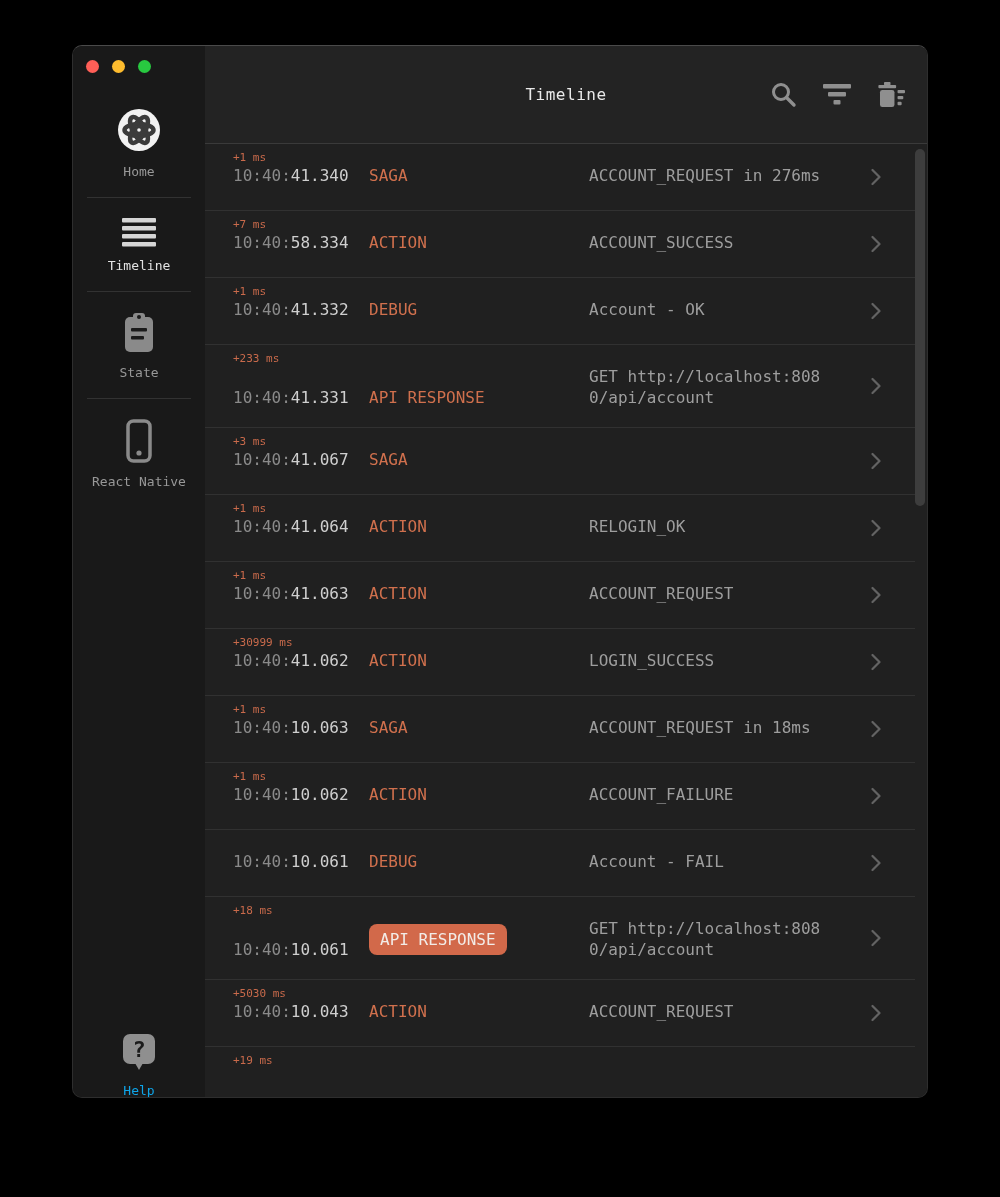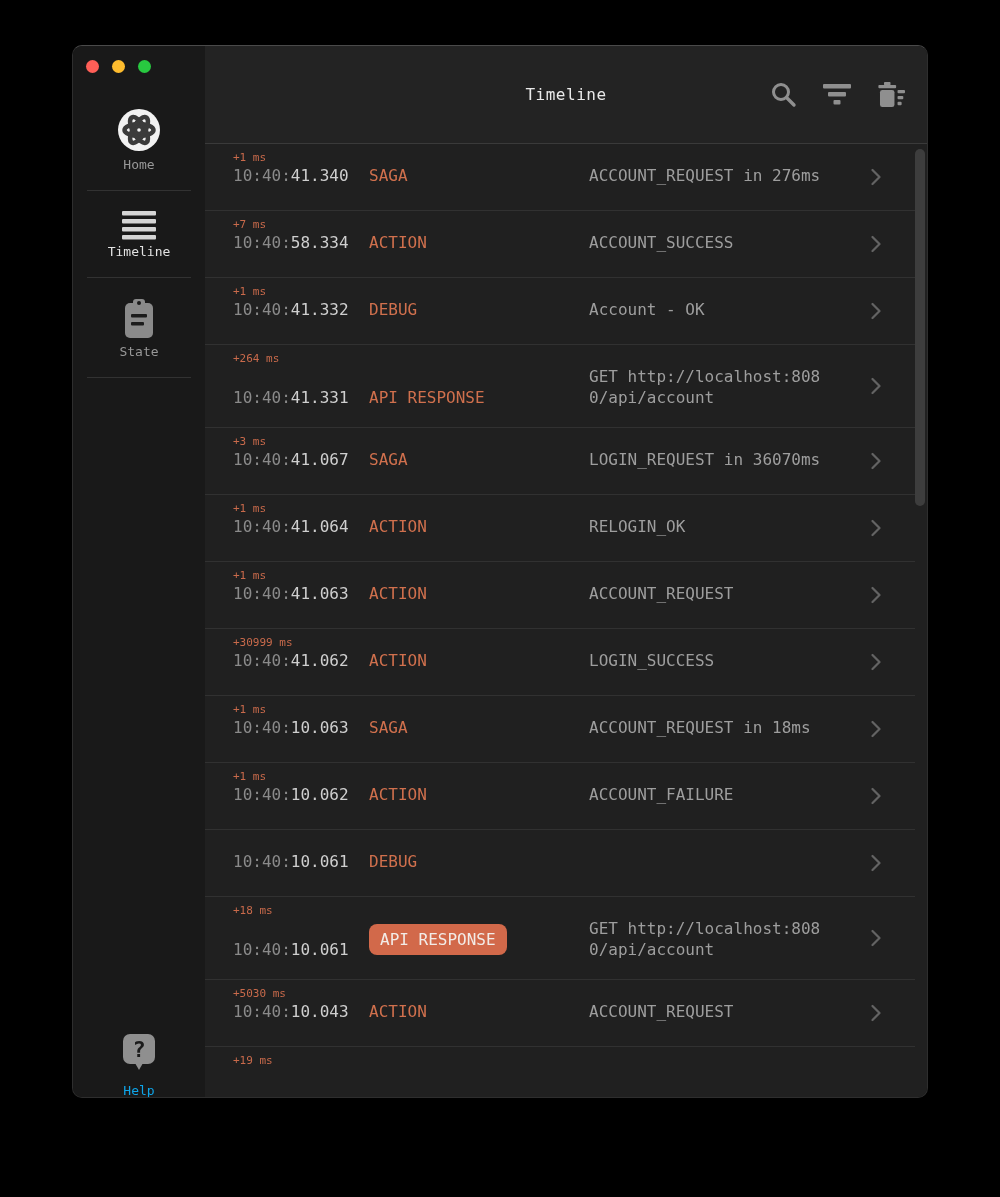--- a/index.html
+++ b/index.html
@@ -11,21 +11,21 @@
     background:#191919; border-radius:10px; overflow:hidden;
     border:1px solid #2e2e2e; border-top-color:#4a4a4a;
     display:grid; grid-template-columns:132px 1fr; grid-template-rows:1fr 32px;
   }
 
   
   .sidebar{ grid-row:1; grid-column:1; background:#191919; display:flex; flex-direction:column; }
   .traffic{ display:flex; gap:13px; padding:14px 0 0 13px; }
   .tl{ width:13px; height:13px; border-radius:50%; }
   .nav{ margin-top:20px; display:flex; flex-direction:column; }
-  .nav-item{ display:flex; flex-direction:column; align-items:center; 
+  .nav-item{ display:flex; flex-direction:column; align-items:center; gap:7px;
              padding:14px 0 12px; cursor:default; }
   .nav-item .lbl{ font-size:13px; color:#989898; }
   .nav-item.active .lbl{ color:#e2e2e2; }
   .divider{ width:104px; height:1px; background:#323232; margin:6px auto; }
   .side-spacer{ flex:1; }
   .help-item{ display:flex; flex-direction:column; align-items:center; gap:6px; padding-bottom:16px; }
   .help-item .lbl{ font-size:13px; color:#0ea5e9; }
 
   
   .main{ grid-row:1; grid-column:2; background:#202020; display:flex; flex-direction:column; }
@@ -111,20 +111,29 @@
             <circle cx="18" cy="5" r="2" fill="#1b1b1b"></circle>
             <rect x="10" y="16" width="16" height="3.5" rx="1" fill="#1b1b1b"></rect>
             <rect x="10" y="24" width="13" height="3.5" rx="1" fill="#1b1b1b"></rect>
           </svg>
         </span>
         <span class="lbl">State</span>
       </div>
 
       <div class="divider"></div>
 
+      <div class="nav-item">
+        <span>
+          <svg width="30" height="44" viewBox="0 0 30 44">
+            <rect x="4" y="2" width="22" height="40" rx="5.5" fill="none" stroke="#8a8a8a" stroke-width="3.5"></rect>
+            <circle cx="15" cy="34" r="2.6" fill="#8a8a8a"></circle>
+          </svg>
+        </span>
+        <span class="lbl">React Native</span>
+      </div>
     </div>
 
     <div class="side-spacer"></div>
 
     <div class="help-item">
       <span>
         <svg width="34" height="40" viewBox="0 0 34 40">
           <rect x="1" y="1" width="32" height="30" rx="7" fill="#8f8f8f"></rect>
           <path d="M13 30 L21 30 L17 37 Z" fill="#8f8f8f"></path>
           <text x="17" y="24" text-anchor="middle" font-family="DejaVu Sans Mono, monospace" font-size="22" font-weight="bold" fill="#1b1b1b">?</text>
@@ -200,37 +209,36 @@
       <div class="row-time"><span class="t-dim">10:40:</span><span class="t-bright">41.332</span></div>
       <div class="row-type"><span class="type-text">DEBUG</span></div>
       <div class="row-desc">Account - OK</div>
     </div>
     <svg class="chevron" width="10" height="17" viewBox="0 0 10 17">
       <path d="M1.5 1.5 L8.5 8.5 L1.5 15.5" fill="none" stroke="#636363" stroke-width="2.2" stroke-linecap="round" stroke-linejoin="round"></path>
     </svg>
   </div>
 
   <div class="row tall">
-    <div class="row-delta">+264 ms</div>
+    <div class="row-delta">+233 ms</div>
     <div class="row-main">
       <div class="row-time"><span class="t-dim">10:40:</span><span class="t-bright">41.331</span></div>
       <div class="row-type"><span class="type-text">API RESPONSE</span></div>
       <div class="row-desc">GET http://localhost:8080/api/account</div>
     </div>
     <svg class="chevron" width="10" height="17" viewBox="0 0 10 17">
       <path d="M1.5 1.5 L8.5 8.5 L1.5 15.5" fill="none" stroke="#636363" stroke-width="2.2" stroke-linecap="round" stroke-linejoin="round"></path>
     </svg>
   </div>
 
   <div class="row">
     <div class="row-delta">+3 ms</div>
     <div class="row-main">
       <div class="row-time"><span class="t-dim">10:40:</span><span class="t-bright">41.067</span></div>
       <div class="row-type"><span class="type-text">SAGA</span></div>
-      <div class="row-desc">LOGIN_REQUEST in 36070ms</div>
     </div>
     <svg class="chevron" width="10" height="17" viewBox="0 0 10 17">
       <path d="M1.5 1.5 L8.5 8.5 L1.5 15.5" fill="none" stroke="#636363" stroke-width="2.2" stroke-linecap="round" stroke-linejoin="round"></path>
     </svg>
   </div>
 
   <div class="row">
     <div class="row-delta">+1 ms</div>
     <div class="row-main">
       <div class="row-time"><span class="t-dim">10:40:</span><span class="t-bright">41.064</span></div>
@@ -288,20 +296,21 @@
     <svg class="chevron" width="10" height="17" viewBox="0 0 10 17">
       <path d="M1.5 1.5 L8.5 8.5 L1.5 15.5" fill="none" stroke="#636363" stroke-width="2.2" stroke-linecap="round" stroke-linejoin="round"></path>
     </svg>
   </div>
 
   <div class="row">
     <div class="row-delta"></div>
     <div class="row-main">
       <div class="row-time"><span class="t-dim">10:40:</span><span class="t-bright">10.061</span></div>
       <div class="row-type"><span class="type-text">DEBUG</span></div>
+      <div class="row-desc">Account - FAIL</div>
     </div>
     <svg class="chevron" width="10" height="17" viewBox="0 0 10 17">
       <path d="M1.5 1.5 L8.5 8.5 L1.5 15.5" fill="none" stroke="#636363" stroke-width="2.2" stroke-linecap="round" stroke-linejoin="round"></path>
     </svg>
   </div>
 
   <div class="row tall">
     <div class="row-delta">+18 ms</div>
     <div class="row-main">
       <div class="row-time"><span class="t-dim">10:40:</span><span class="t-bright">10.061</span></div>

